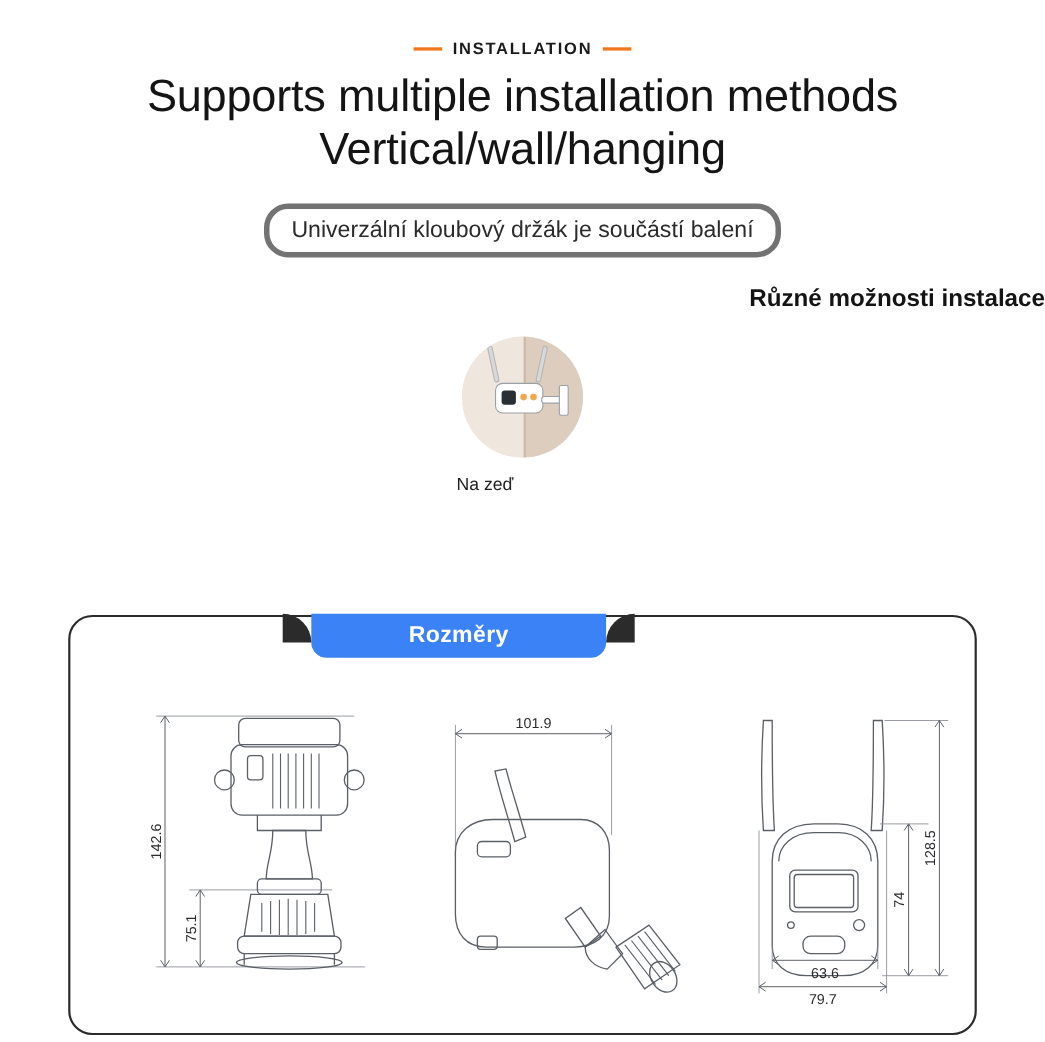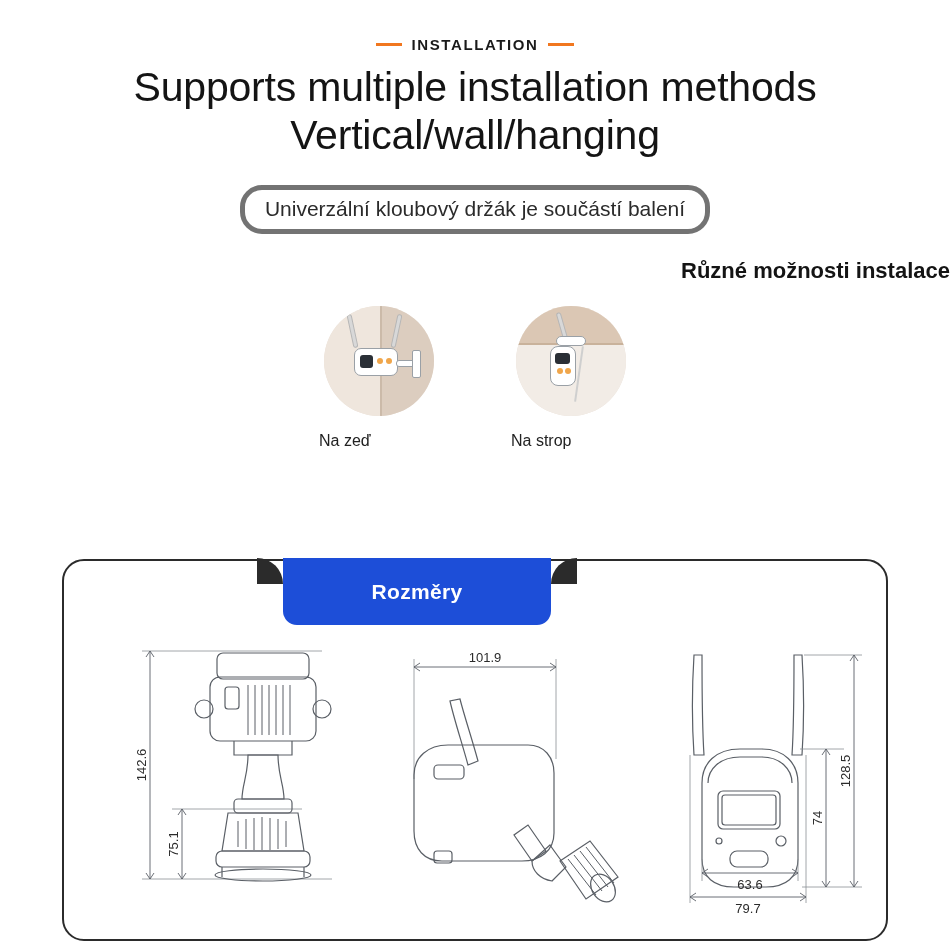--- a/index.html
+++ b/index.html
@@ -164,22 +164,22 @@
     border: 2px solid #2b2b2b;
     border-radius: 22px;
     box-sizing: border-box;
     background: #fff;
   }
   .dim-tab {
     position: absolute;
     left: 283px;
     top: 522px;
     width: 268px;
-    height: 67px;
-    background: #1d4ed8;
+    height: 40px;
+    background: #3b82f6;
     border-radius: 0 0 14px 14px;
     color: #fff;
     font-size: 21px;
     font-weight: bold;
     display: flex;
     align-items: center;
     justify-content: center;
     letter-spacing: 0.3px;
   }
   .dim-tab::before,
@@ -246,39 +246,20 @@
         <span class="cam-lens" style="left:36px; top:49px; width:13px; height:13px; border-radius:3px;"></span>
         <span class="cam-dot" style="left:53px; top:52px; width:6px; height:6px;"></span>
         <span class="cam-dot" style="left:62px; top:52px; width:6px; height:6px;"></span>
 
         <span class="bracket" style="left:72px; top:54px; width:22px; height:7px; border-radius:3px;"></span>
         <span class="bracket" style="left:88px; top:44px; width:9px; height:28px; border-radius:2px;"></span>
       </div>
       <div class="opt-label">Na zeď</div>
     </div>
 
-    <div class="option">
-      <div class="circle">
-        <span class="c2-bg"></span>
-        <span class="c2-ceil"></span>
-        <span class="c2-ceil-line"></span>
-
-        <span class="antenna" style="left:44px; top:6px; width:5px; height:32px; transform:rotate(-16deg);"></span>
-
-        <span class="bracket" style="left:40px; top:30px; width:30px; height:10px; border-radius:5px;"></span>
-
-        <span class="cam-body" style="left:34px; top:40px; width:26px; height:40px; border-radius:8px;"></span>
-        <span class="cam-lens" style="left:39px; top:47px; width:15px; height:11px; border-radius:3px;"></span>
-        <span class="cam-dot" style="left:41px; top:62px; width:6px; height:6px;"></span>
-        <span class="cam-dot" style="left:49px; top:62px; width:6px; height:6px;"></span>
-
-        <span style="position:absolute; left:62px; top:40px; width:2px; height:56px; background:#cfcfcf; transform:rotate(8deg);"></span>
-      </div>
-      <div class="opt-label">Na strop</div>
-    </div>
 
 
   </div>
 
   <div class="dim-card"></div>
   <div class="dim-tab">Rozměry</div>
 
   <div class="drawings">
     <svg width="826" height="382" viewBox="0 0 826 382" xmlns="http://www.w3.org/2000/svg">
       <g fill="none" stroke="#5a5f66" stroke-width="1.2">

